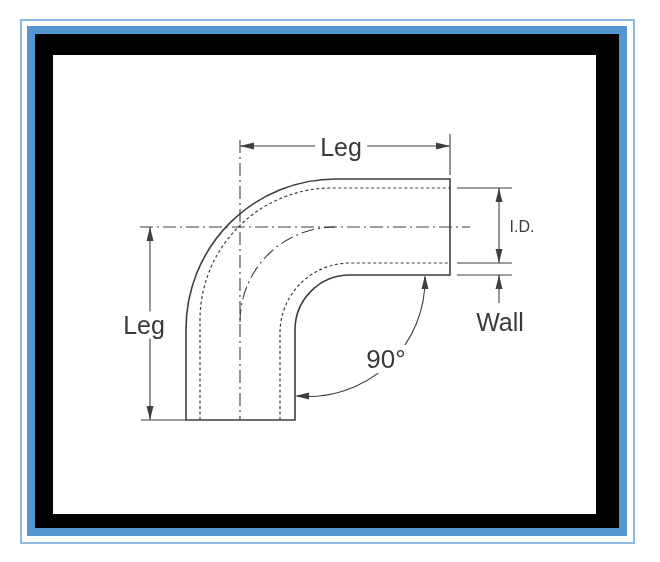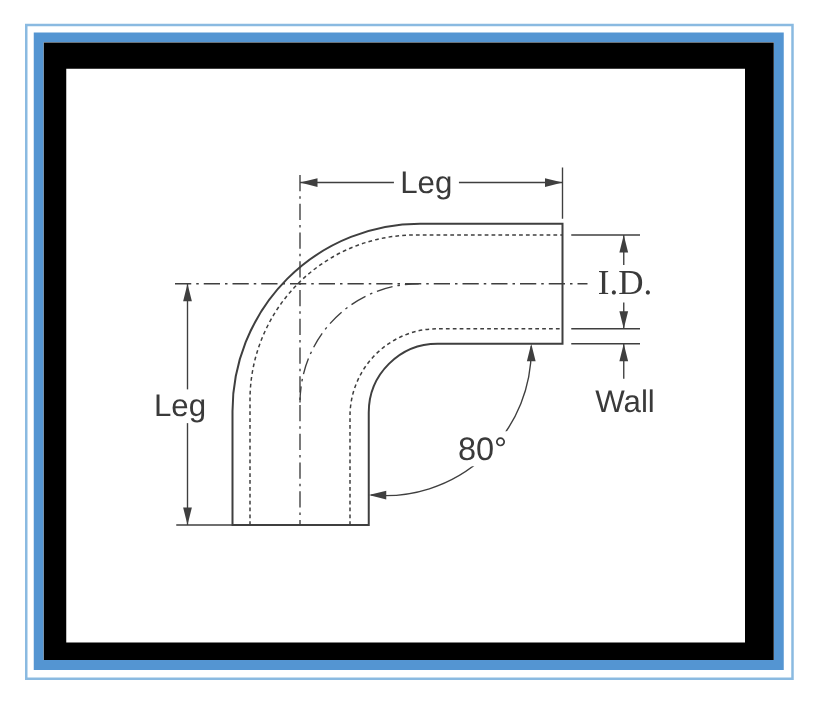--- a/index.html
+++ b/index.html
@@ -33,21 +33,21 @@
     position: absolute;
     transform: translate(-50%, -50%);
     background: #ffffff;
     color: #3A3A3A;
     line-height: 1;
     padding: 1px 5px;
     white-space: nowrap;
   }
   .lbl-leg-top  { left: 341px; top: 147px; font-size: 25px; }
   .lbl-leg-left { left: 144px; top: 325px; font-size: 25px; }
-  .lbl-id       { left: 500px; top: 227px; font-size: 28px; font-family: Liberation Serif, serif; }
+  .lbl-id       { left: 522px; top: 227px; font-size: 16px; }
   .lbl-wall     { left: 500px; top: 322px; font-size: 25px; }
   .lbl-angle    { left: 386px; top: 359px; font-size: 26px; padding: 1px 7px; }
   .lbl-brand    {
     left: 508px; top: 445px; font-size: 29px;
     color: #B23A1B; background: transparent; padding: 0;
   }
 </style>
 </head>
 <body>
 
@@ -92,15 +92,15 @@
       <polygon points="499,275 495.5,289 502.5,289"></polygon>
       <polygon points="295,396 309,392.5 309,399.5"></polygon>
       <polygon points="425,275 421.5,289 428.5,289"></polygon>
     </g>
   </svg>
 
   <div class="lbl lbl-leg-top">Leg</div>
   <div class="lbl lbl-leg-left">Leg</div>
   <div class="lbl lbl-id">I.D.</div>
   <div class="lbl lbl-wall">Wall</div>
-  <div class="lbl lbl-angle">80°</div>
+  <div class="lbl lbl-angle">90°</div>
 
 </div>
 
 </body></html>

